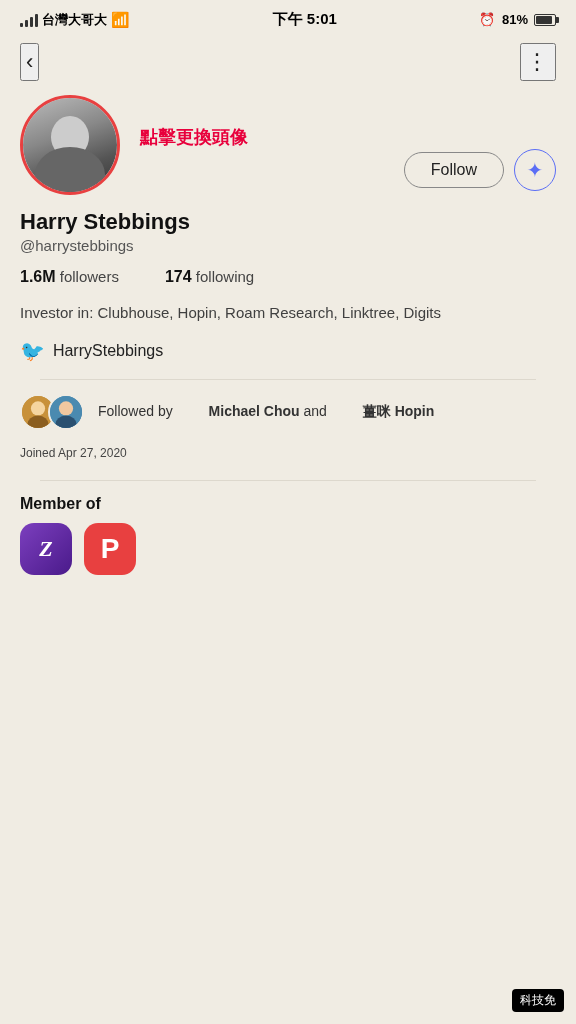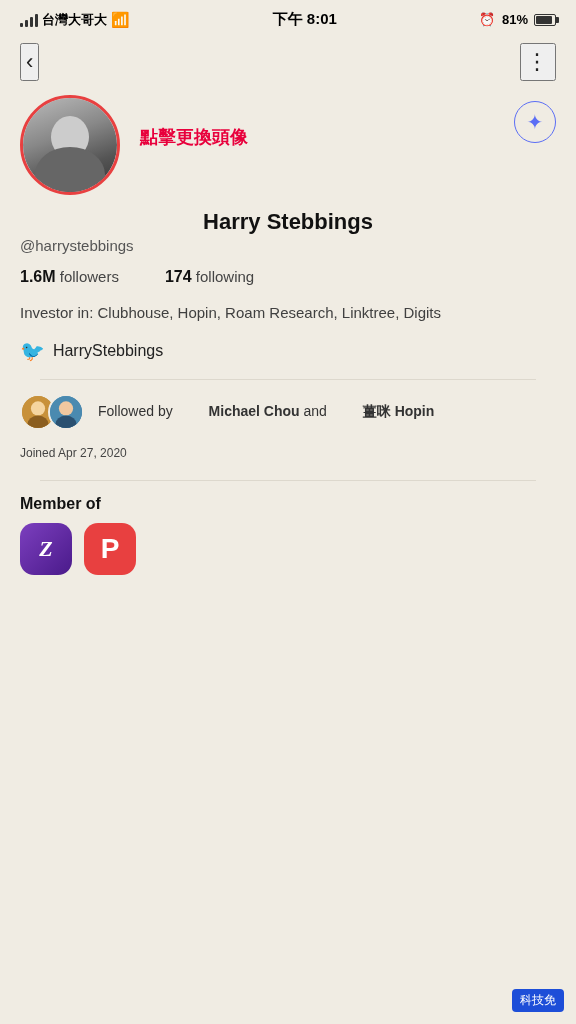--- a/index.html
+++ b/index.html
@@ -149,21 +149,20 @@
 
     
     .profile-info {
       padding: 0 20px;
     }
     .profile-name {
       font-size: 22px;
       font-weight: 700;
       color: #111;
       margin-bottom: 2px;
-      text-align: center;
     }
     .profile-handle {
       font-size: 15px;
       color: #555;
       margin-bottom: 14px;
     }
     .profile-stats {
       display: flex;
       gap: 46px;
       margin-bottom: 16px;
@@ -260,21 +259,21 @@
     .club-p {
       background: #e84040;
       font-size: 28px;
     }
 
     
     .watermark {
       position: fixed;
       bottom: 12px;
       right: 12px;
-      background: #1d4ed8;
+      background: #000000;
       color: white;
       font-size: 12px;
       padding: 3px 8px;
       border-radius: 4px;
       font-weight: 500;
     }
 
     
     .signal-bars {
       display: inline-flex;
@@ -293,21 +292,21 @@
     .signal-bars span:nth-child(3) { height: 10px; }
     .signal-bars span:nth-child(4) { height: 13px; }
 
     .wifi-icon {
       font-size: 15px;
     }
 
     .profile-header-right {
       flex: 1;
       display: flex;
-      flex-direction: row;
+      flex-direction: column;
     }
     .profile-header-actions {
       display: flex;
       align-items: center;
       gap: 10px;
       margin-left: auto;
     }
 
     .divider {
       height: 1px;
@@ -322,21 +321,21 @@
   <div class="status-left">
     <div class="signal-bars">
       <span></span>
         <span></span>
         <span></span>
         <span></span>
     </div>
     <span>台灣大哥大</span>
     <span class="wifi-icon">📶</span>
   </div>
-  <div class="status-center">下午 8:01</div>
+  <div class="status-center">下午 5:01</div>
   <div class="status-right">
     <span>⏰</span>
     <span>81%</span>
     <div class="battery-icon">
       <div class="battery-fill"></div>
     </div>
   </div>
 </div>
 
 <div class="nav-bar">
@@ -348,20 +347,21 @@
   <div class="avatar-wrapper">
     <div class="avatar-img">
       <div class="avatar-face">
         
       </div>
     </div>
   </div>
   <div class="profile-header-right">
     <span class="change-avatar-hint">點擊更換頭像</span>
     <div class="profile-header-actions">
+      <button class="follow-btn">Follow</button>
       <button class="sparkle-btn">✦</button>
     </div>
   </div>
 </div>
 
 <div class="profile-info">
   <div class="profile-name">Harry Stebbings</div>
   <div class="profile-handle">@harrystebbings</div>
 
   <div class="profile-stats">

